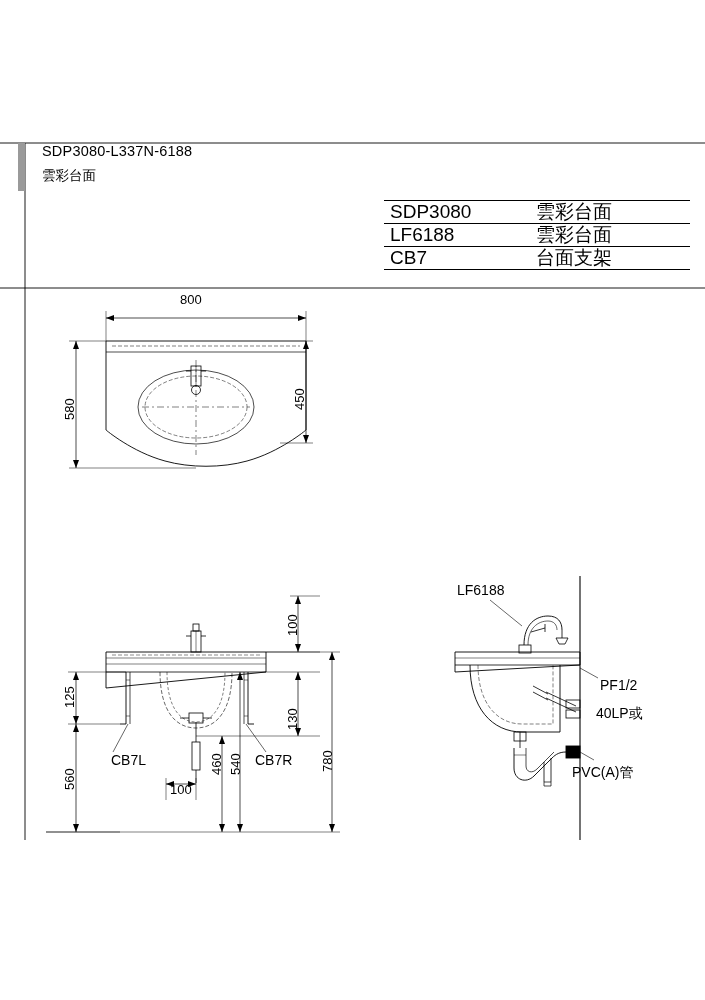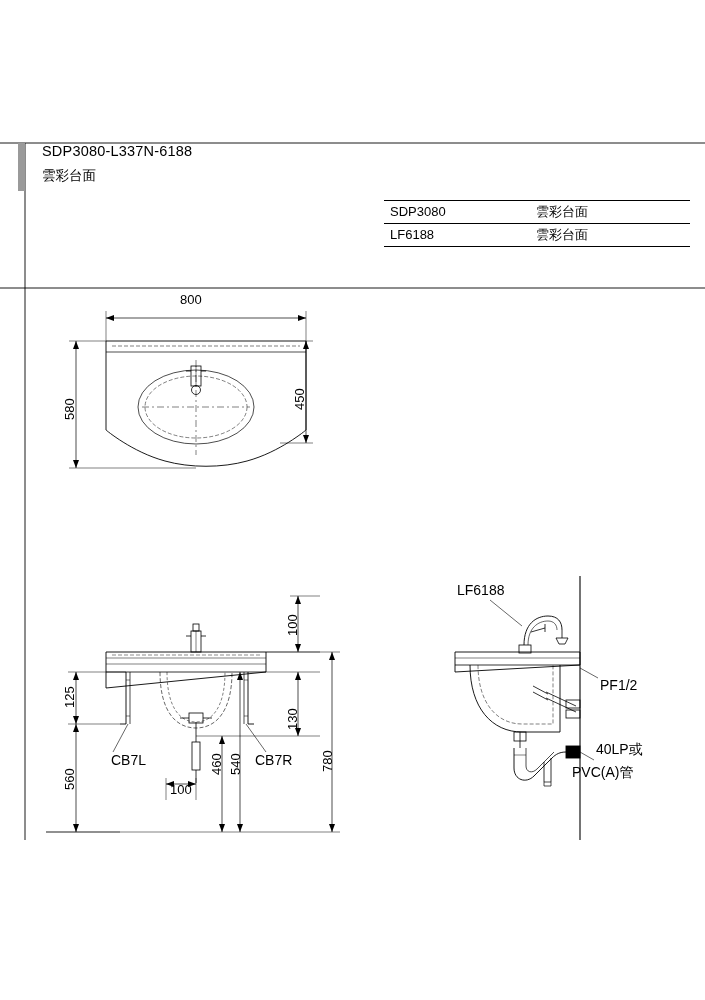--- a/index.html
+++ b/index.html
@@ -57,21 +57,21 @@
     font-size: 13.5px;
     white-space: nowrap;
   }
   
   .parts-table {
     position: absolute;
     left: 384px;
     top: 200px;
     width: 306px;
     border-collapse: collapse;
-    font-size: 13px;
+    font-size: 19px;
   }
   .parts-table td {
     border-top: 1px solid #000;
     border-bottom: 1px solid #000;
     padding: 2px 0 2px 6px;
     height: 18px;
     line-height: 18px;
     white-space: nowrap;
   }
   .parts-table tr td:first-child { width: 140px; }
@@ -279,20 +279,24 @@
   <table class="parts-table">
     <tbody>
       <tr>
         <td>SDP3080</td>
         <td>雲彩台面</td>
       </tr>
       <tr>
         <td>LF6188</td>
         <td>雲彩台面</td>
       </tr>
+      <tr>
+        <td>CB7</td>
+        <td>台面支架</td>
+      </tr>
     </tbody>
   </table>
 
   <div class="lbl" style="left:180px; top:293px;">800</div>
   <div class="lbl vert" style="left:63px; top:420px;">580</div>
   <div class="lbl vert" style="left:293px; top:410px;">450</div>
 
   <div class="lbl vert" style="left:286px; top:636px;">100</div>
   <div class="lbl vert" style="left:63px; top:708px;">125</div>
   <div class="lbl vert" style="left:63px; top:790px;">560</div>
@@ -300,16 +304,16 @@
   <div class="lbl vert" style="left:210px; top:775px;">460</div>
   <div class="lbl vert" style="left:229px; top:775px;">540</div>
   <div class="lbl vert" style="left:321px; top:772px;">780</div>
   <div class="lbl" style="left:170px; top:783px;">100</div>
 
   <div class="lbl big" style="left:111px; top:753px;">CB7L</div>
   <div class="lbl big" style="left:255px; top:753px;">CB7R</div>
 
   <div class="lbl big" style="left:457px; top:583px;">LF6188</div>
   <div class="lbl big" style="left:600px; top:678px;">PF1/2</div>
-  <div class="lbl big" style="left:596px; top:742px;">40LP或</div>
+  <div class="lbl big" style="left:596px; top:706px;">40LP或</div>
   <div class="lbl big" style="left:572px; top:765px;">PVC(A)管</div>
 
 </div>
 
 </body></html>

